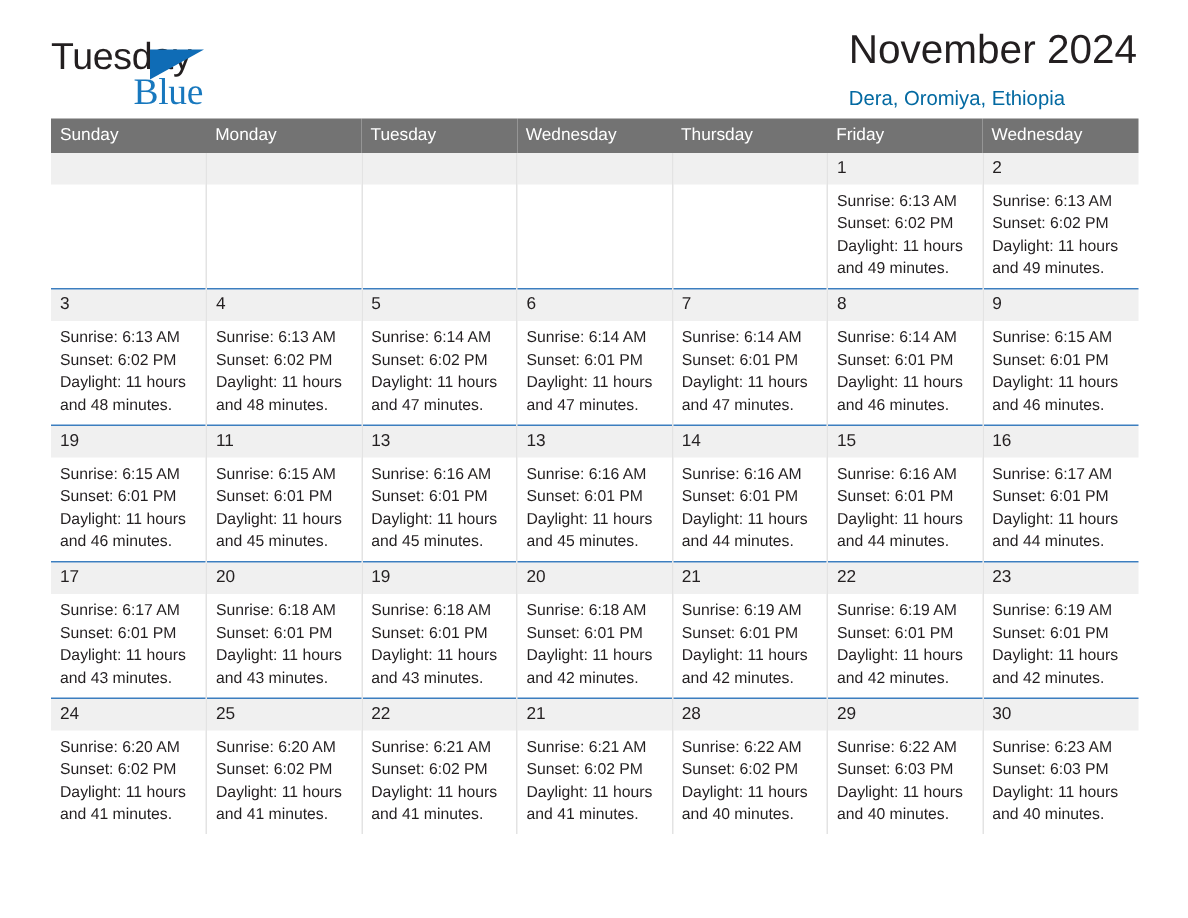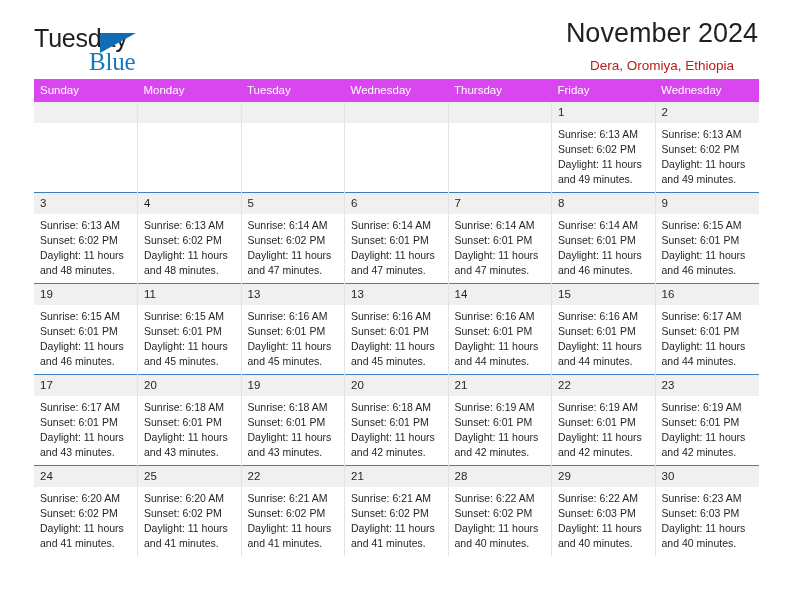--- a/index.html
+++ b/index.html
@@ -61,46 +61,46 @@
     top: 7px;
     width: 0;
     height: 0;
     border-top: 0;
     border-left: 36px solid #0f6cb6;
     border-bottom: 20px solid transparent;
   }
 
   .titles {
     margin-top: 18px;
-    text-align: center;
+    text-align: left;
   }
   .cal-title {
     font-size: 27px;
     font-weight: normal;
     color: #231f20;
     line-height: 1.15;
     white-space: nowrap;
   }
   .cal-subtitle {
     margin-top: 9px;
     font-size: 13.5px;
-    color: #b91c1c;
+    color: #0369a1;
     line-height: 1.15;
     white-space: nowrap;
   }
 
   
   .calendar {
     margin-top: 5px;
     width: 724px;
     border-collapse: collapse;
     table-layout: fixed;
   }
   .calendar th {
-    background: #d946ef;
+    background: #737373;
     color: #ffffff;
     font-weight: normal;
     font-size: 11.5px;
     text-align: left;
     padding: 5px 0 6px 6px;
     height: 11px;
     border: none;
   }
   .calendar td {
     vertical-align: top;

